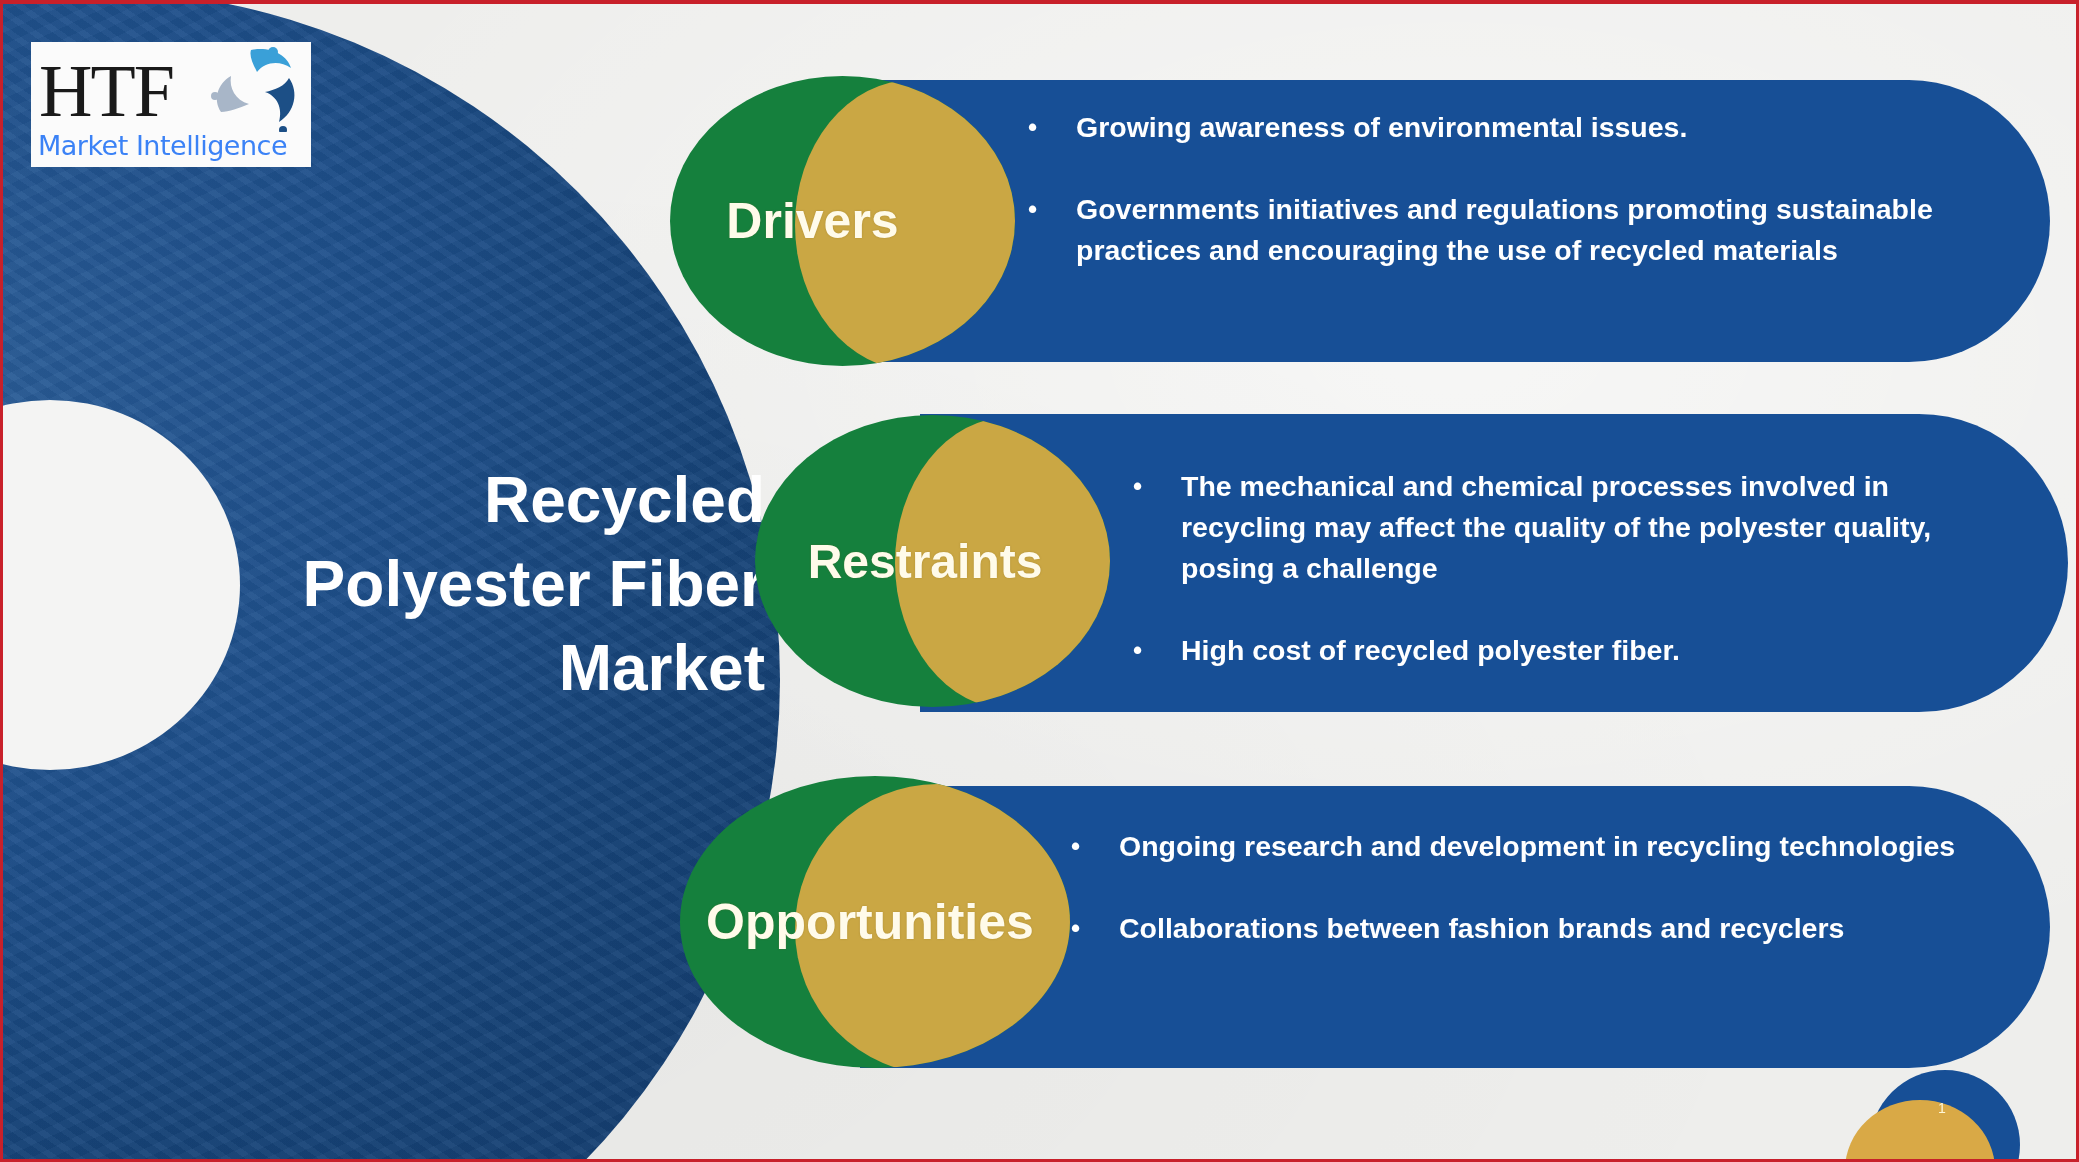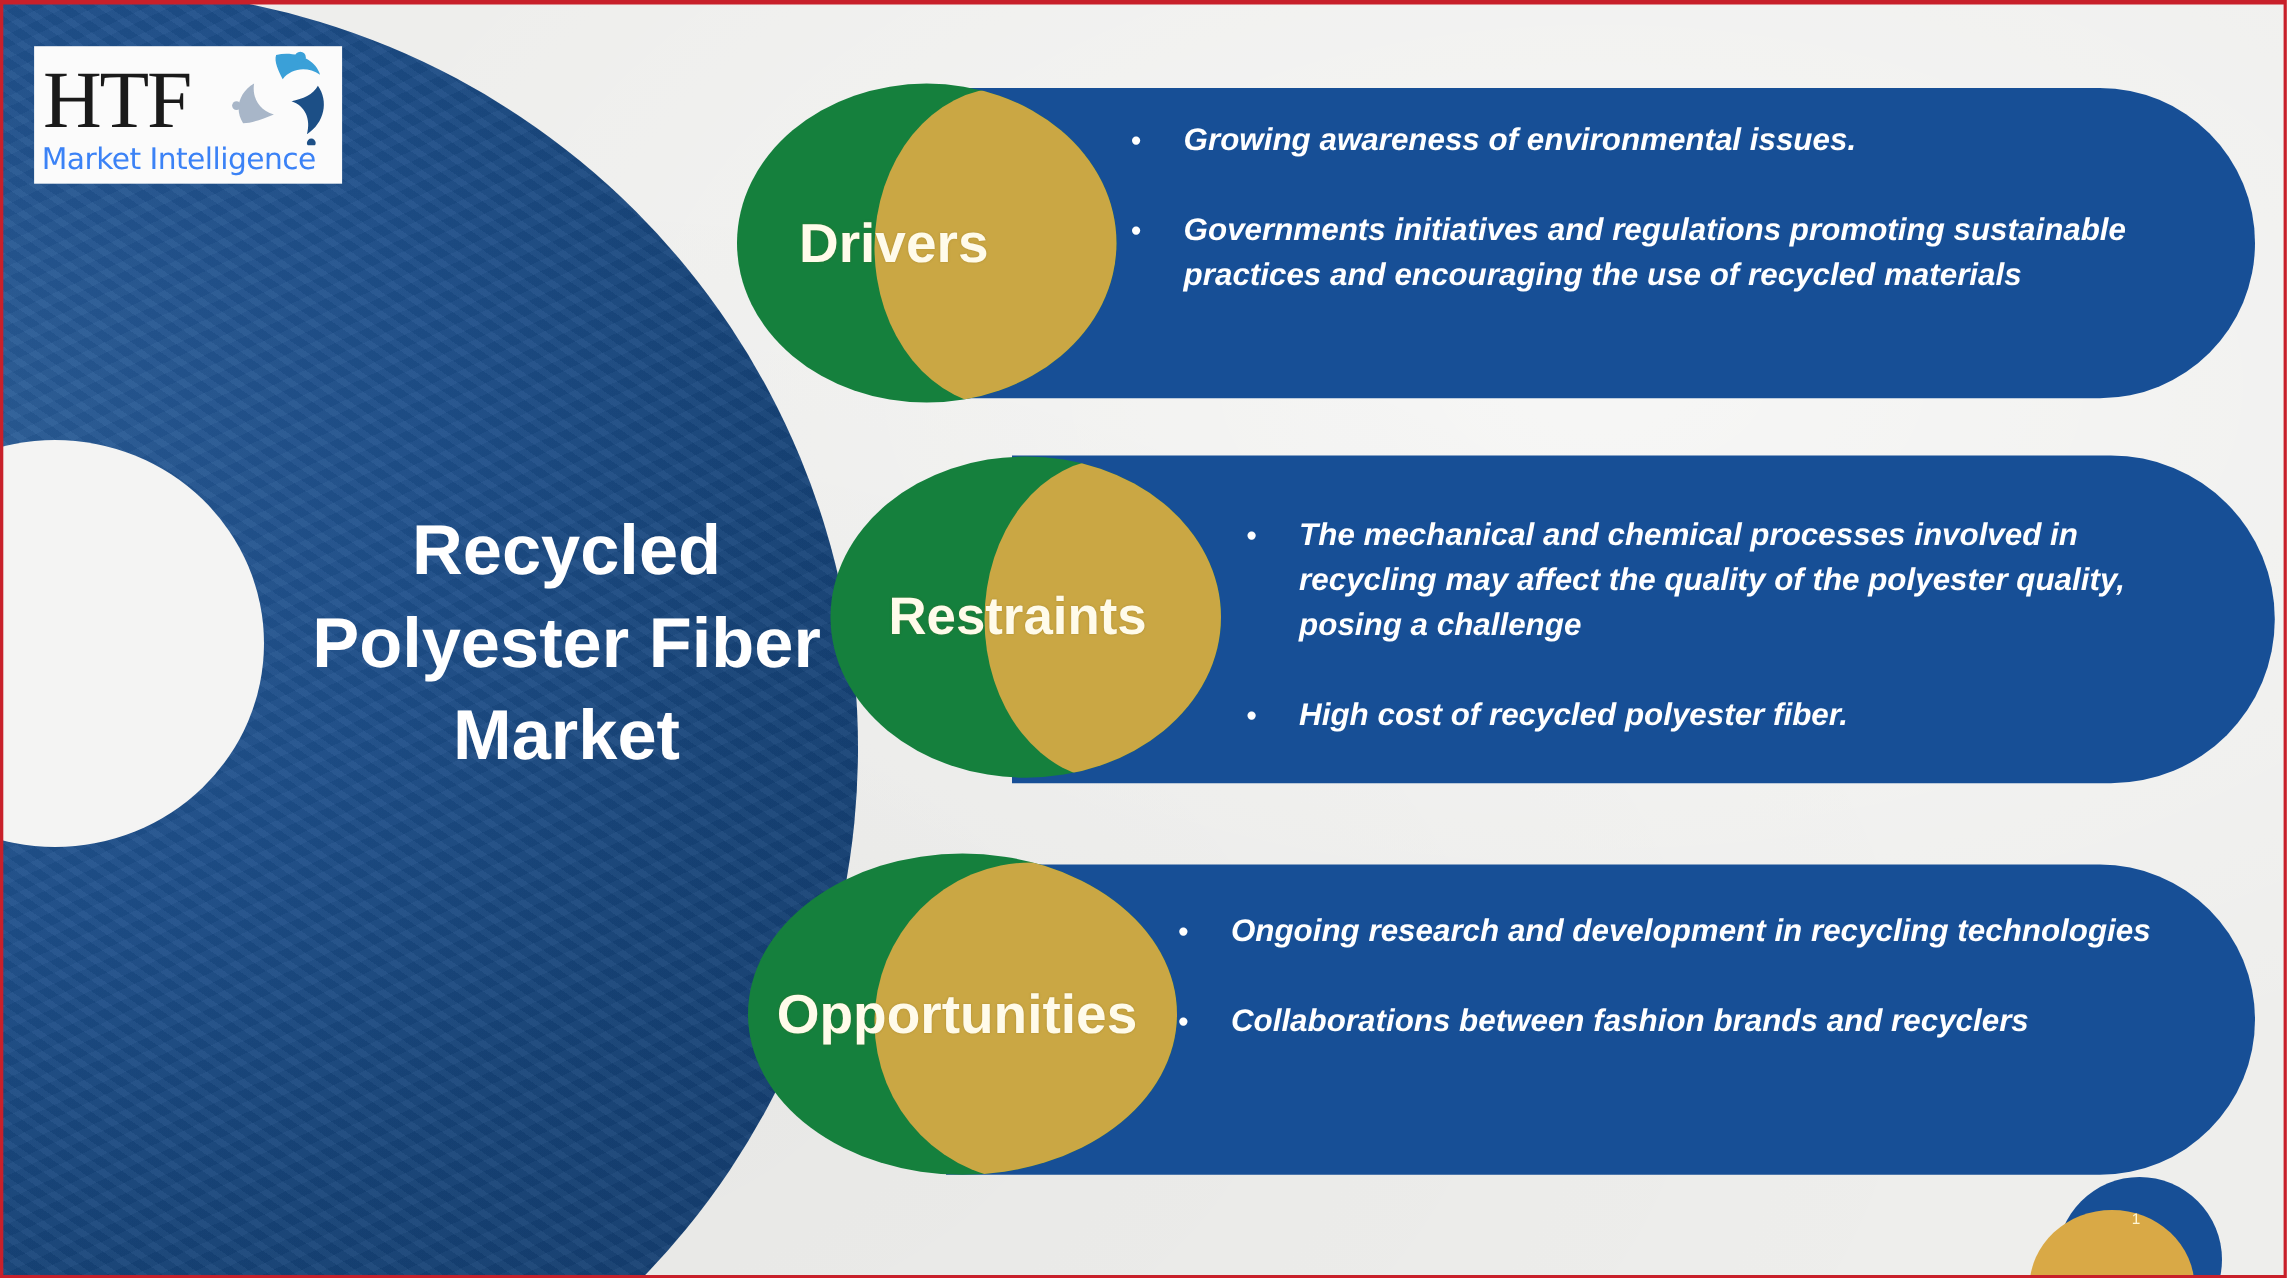--- a/index.html
+++ b/index.html
@@ -33,21 +33,21 @@
       background:#f4f4f3; z-index:2;
     }
     .logo {
       position:absolute; left:31px; top:42px; width:280px; height:125px; background:#fbfbfb; z-index:5;
       box-sizing:border-box;
     }
     .logo .htf { position:absolute; left:8px; top:12px; font-family:"Liberation Serif", "DejaVu Serif", serif; font-size:74px; color:#1a1a1a; letter-spacing:-2px; line-height:1; }
     .logo .mi { position:absolute; left:7px; top:88px; font-size:27px; color:#3b82f6; font-family:"DejaVu Sans", sans-serif; letter-spacing:-0.5px; }
     .logo .swirl { position:absolute; left:160px; top:0; width:115px; height:90px; }
     .main-title {
-      position:absolute; left:265px; top:458px; width:500px; text-align:center; z-index:6;
+      position:absolute; left:265px; top:458px; width:500px; text-align:right; z-index:6;
       color:#ffffff; font-weight:bold; font-size:64px; line-height:84px;
       font-family:"Liberation Sans", "DejaVu Sans", sans-serif;
     }
     .pill {
       position:absolute; background:#174f96; z-index:8;
     }
     .pill-drivers { left:820px; top:80px; width:1230px; height:282px; border-radius:0 141px 141px 0; }
     .pill-restraints { left:920px; top:414px; width:1148px; height:298px; border-radius:0 149px 149px 0; }
     .pill-opps { left:860px; top:786px; width:1190px; height:282px; border-radius:0 141px 141px 0; }
     .orb {
@@ -67,21 +67,21 @@
     .orb-drivers { left:670px; top:76px; width:345px; height:290px; }
     .orb-drivers .inner { left:125px; top:4px; width:235px; height:290px; background:#d4a944; }
     .orb-restraints { left:755px; top:415px; width:355px; height:292px; }
     .orb-restraints .inner { left:140px; top:2px; width:230px; height:292px; background:#d4a944; }
     .orb-opps { left:680px; top:776px; width:390px; height:292px; }
     .orb-opps .inner { left:115px; top:8px; width:285px; height:290px; background:#d4a944; }
     .orb-drivers .label { font-size:50px; left:-30px; right:30px; }
     .orb-restraints .label { font-size:48px; left:-25px; right:-10px; }
     .orb-opps .label { font-size:50px; left:-10px; right:0; }
     .bullets { position:absolute; z-index:10; color:#ffffff; font-weight:bold; font-size:28.5px; line-height:41px; margin:0; padding:0; list-style:none; font-family:"Liberation Sans", "DejaVu Sans", sans-serif; }
-    .bullets li { position:relative; padding-left:48px; margin-bottom:41px;font-style:italic; }
+    .bullets li { position:relative; padding-left:48px; margin-bottom:41px; }
     .bullets li::before { content:"•"; position:absolute; left:0; top:0; font-size:26px; }
     .bullets-drivers { left:1028px; top:107px; width:990px; }
     .bullets-restraints { left:1133px; top:466px; width:870px; }
     .bullets-opps { left:1071px; top:826px; width:920px; }
     .corner-blue { position:absolute; left:1870px; top:1070px; width:150px; height:150px; border-radius:50%; background:#174f96; z-index:7; }
     .corner-gold { position:absolute; left:1845px; top:1100px; width:150px; height:140px; border-radius:50%; background:#d9a946; z-index:8; }
     .page-num { position:absolute; left:1938px; top:1100px; z-index:9; color:#fff7d6; font-size:14px; }
   </style>
 </head>
 <body>

